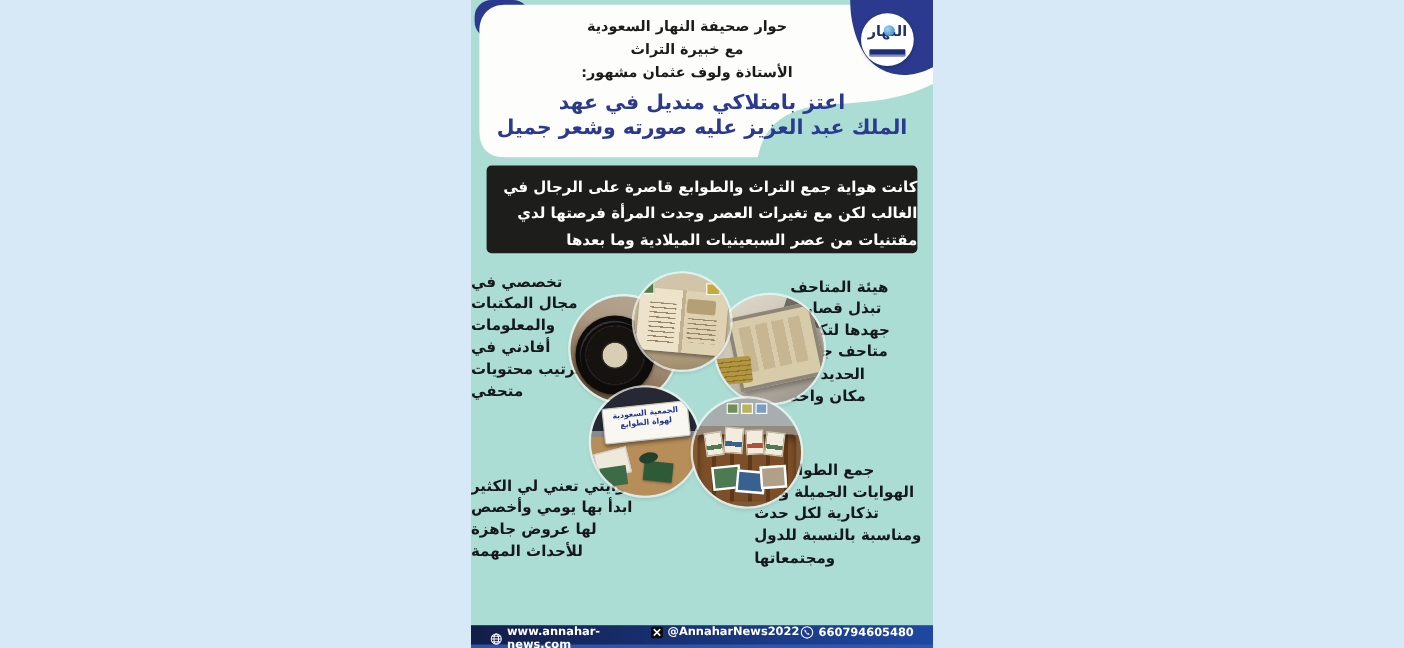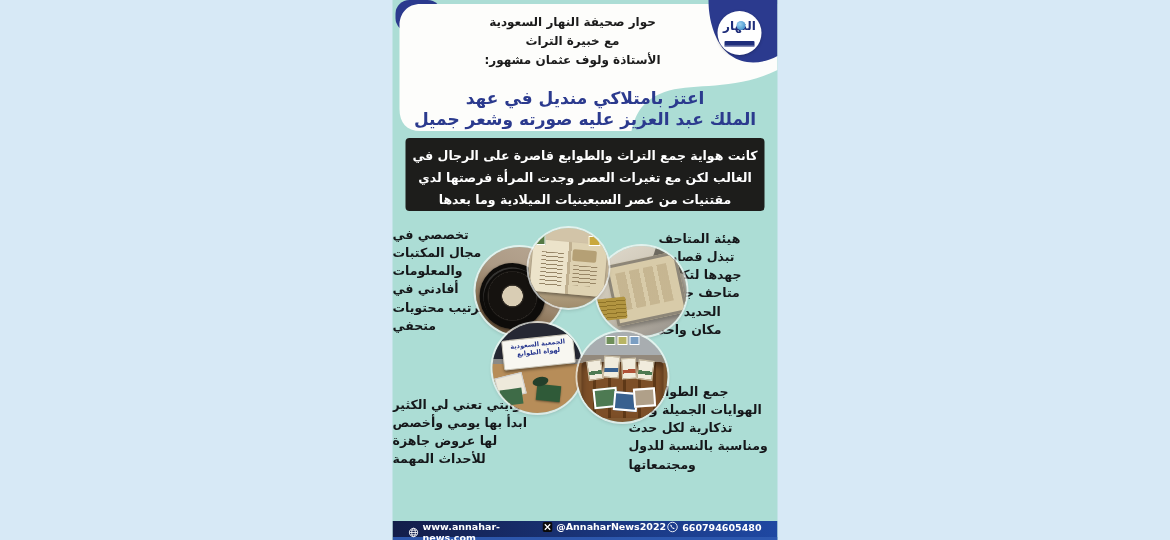--- a/index.html
+++ b/index.html
@@ -12,38 +12,38 @@
     position:absolute;left:50%;top:0;transform:translateX(-50%);
     width:385px;height:540px;background:#acddd5;overflow:hidden;
   }
   
   .header-decor{position:absolute;left:0;top:0;width:385px;height:140px;}
   .intro{
     position:absolute;top:13px;left:15px;width:330px;text-align:center;
     font-weight:bold;font-size:12px;line-height:1.6;color:#1b1b1b;white-space:pre-line;
   }
   .headline{
-    position:absolute;top:88px;left:0;width:100%;text-align:center;
+    position:absolute;top:76px;left:0;width:100%;text-align:center;
     font-weight:bold;font-size:17px;line-height:1.23;color:#2b3a8e;white-space:pre-line;
   }
   .logo{
     position:absolute;left:325px;top:11px;width:44px;height:44px;border-radius:50%;
     background:#fff;box-shadow:0 1px 3px rgba(0,0,0,.25);
   }
   .logo-name{position:absolute;top:8px;left:0;width:100%;text-align:center;
     font-size:12px;font-weight:bold;color:#1f2e7b;}
   .logo-globe{position:absolute;top:10px;left:19px;width:9px;height:9px;border-radius:50%;
     background:radial-gradient(circle at 35% 35%,#9fd4f2,#2a7fc1);}
   .logo-banner{position:absolute;bottom:8px;left:7px;width:30px;height:6px;background:#1f2e7b;
     border-radius:1px;box-shadow:inset 0 -1.5px 0 rgba(255,255,255,.45);}
   
   .quote-box{
     position:absolute;top:138px;left:13px;width:359px;height:73px;
     background:#1d1d1b;border-radius:4px;color:#fff;font-weight:bold;
-    font-size:12.5px;line-height:1.75;text-align:center;box-sizing:border-box;
+    font-size:12.5px;line-height:1.75;text-align:right;box-sizing:border-box;
     padding-top:7px;white-space:pre-line;
   }
   
   .q{position:absolute;font-weight:bold;font-size:12.5px;line-height:1.45;
      color:#15171a;text-align:left;white-space:pre-line;}
   #q-left{top:226px;left:0;width:107px;}
   #q-right{top:230px;left:266px;width:117px;}
   #q-bl{top:396px;left:0;width:170px;}
   #q-br{top:383px;left:236px;width:148px;}
   #q-bc{top:452px;left:88px;width:188px;}

